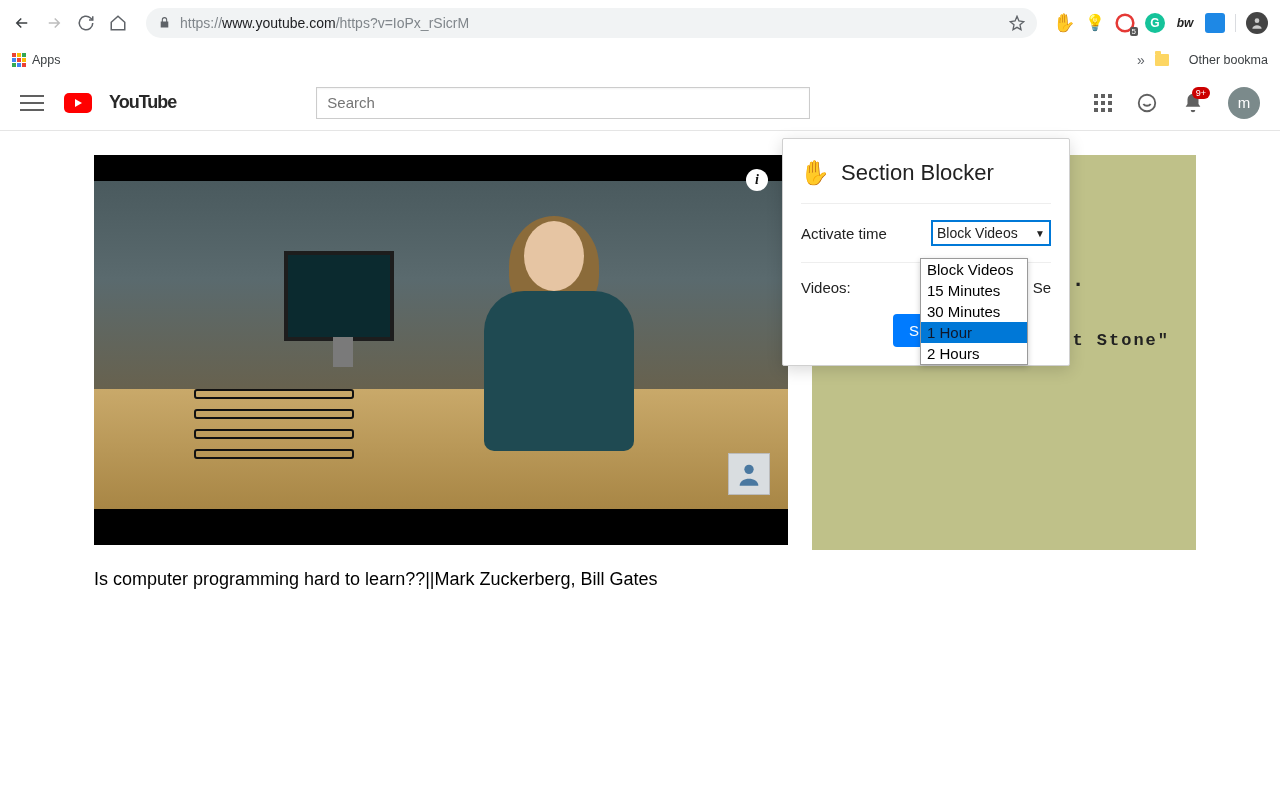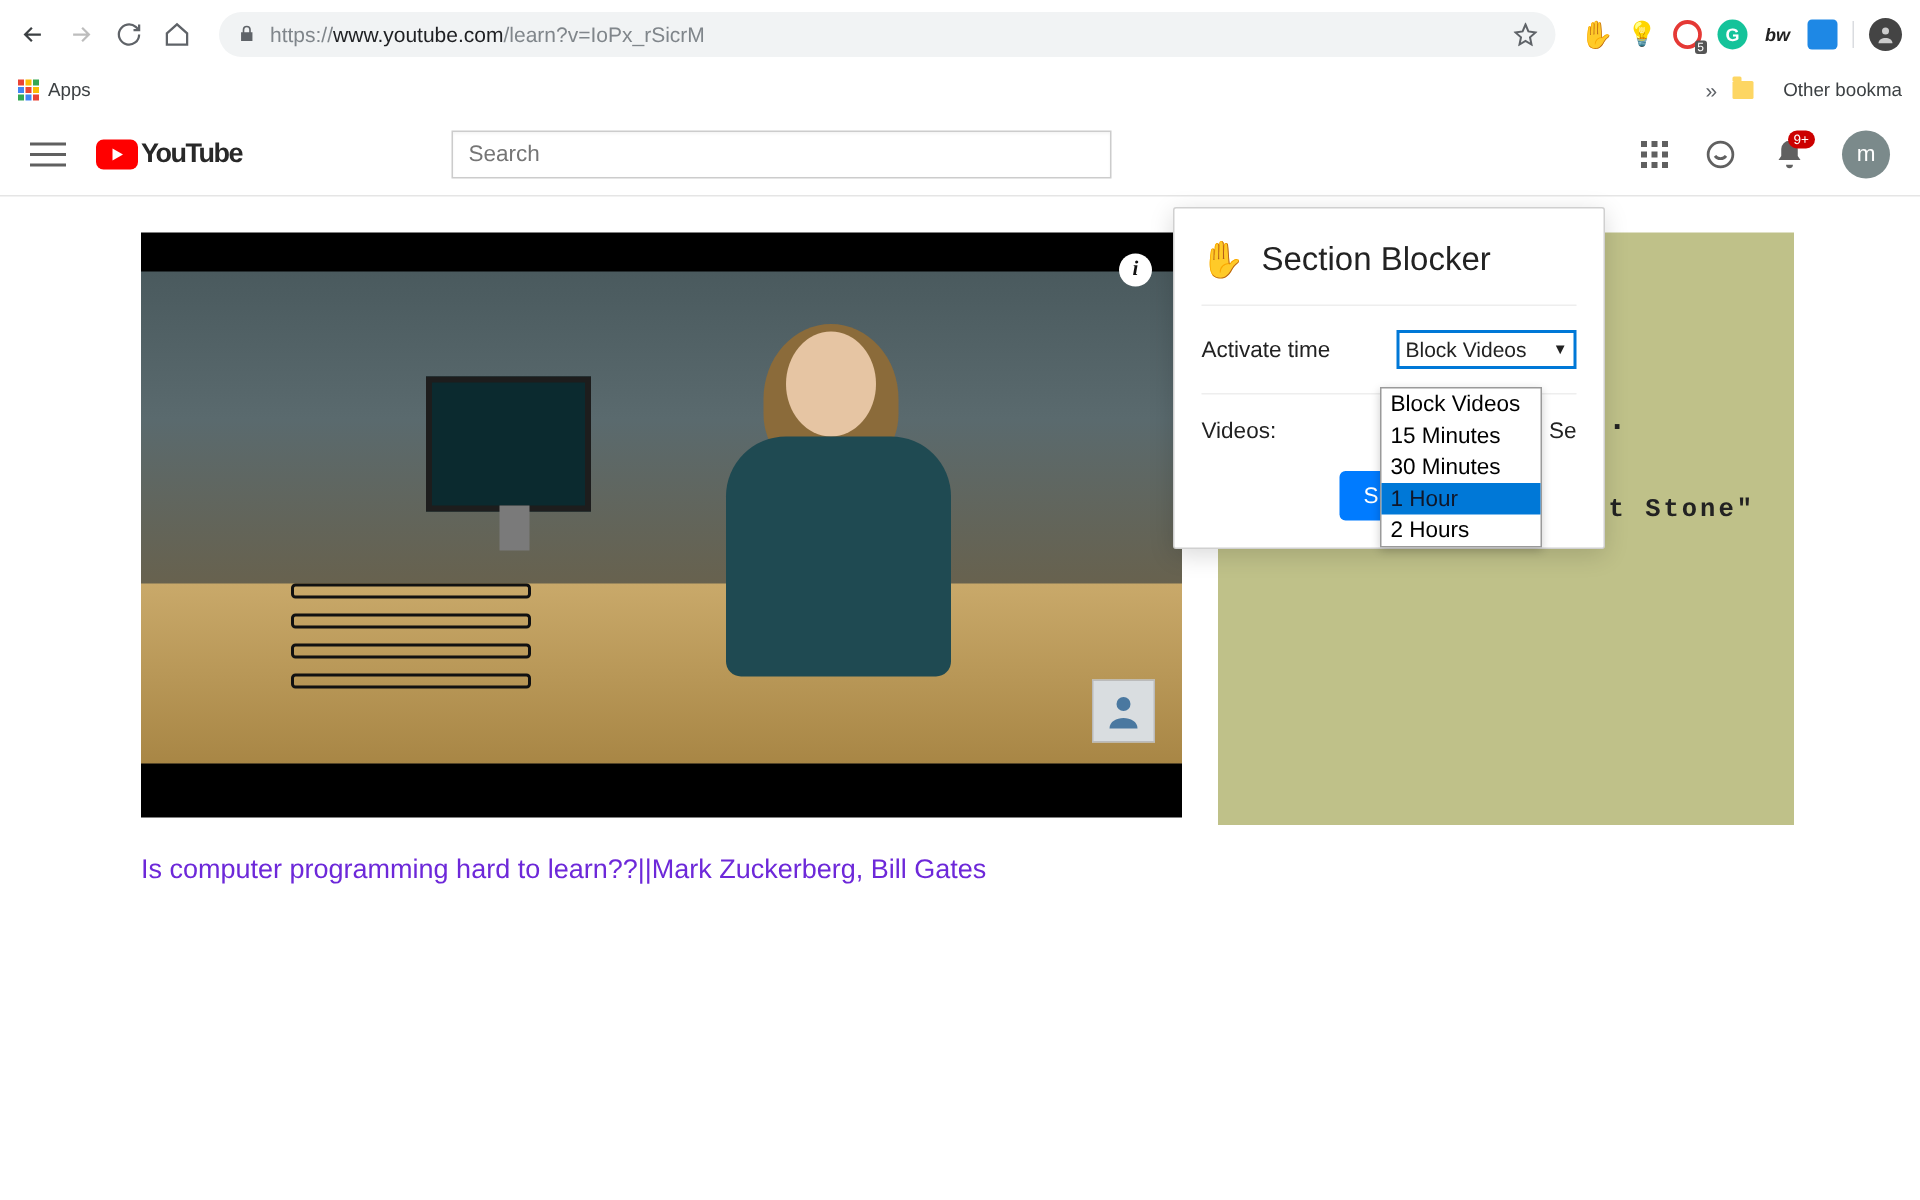--- a/index.html
+++ b/index.html
@@ -34,26 +34,26 @@
   .apps-icon span:nth-child(9){background:#ea4335}
   .bm-right { display: flex; align-items: center; gap: 10px; }
   .folder-icon { width: 14px; height: 12px; background: #fdd663; border-radius: 1px; position:relative; }
   .folder-icon::before{content:"";position:absolute;top:-3px;left:0;width:6px;height:3px;background:#fdd663;border-radius:1px 1px 0 0;}
   .chevrons { color:#5f6368; font-size:14px; }
 
   
   .yt-header { height: 56px; border-bottom: 1px solid #e5e5e5; display: flex; align-items: center; padding: 0 20px; gap: 20px; }
   .hamburger { width: 24px; height: 24px; display: flex; flex-direction: column; justify-content: center; gap: 5px; }
   .hamburger span { height: 2px; background: #606060; }
-  .yt-logo { display: flex; align-items: center; gap: 2px; }
+  .yt-logo { display: flex; align-items: center; gap: 17px; }
   .yt-play { width: 28px; height: 20px; background: #ff0000; border-radius: 5px; display: flex; align-items: center; justify-content: center; }
   .yt-play::after { content: ""; border-left: 7px solid #fff; border-top: 4px solid transparent; border-bottom: 4px solid transparent; }
   .yt-word { font-weight: bold; font-size: 18px; letter-spacing: -1px; color: #282828; font-family: Arial;}
   .yt-search-wrap { flex: 0 0 620px; margin-left: 120px; }
-  .yt-search { width: 440px; height: 32px; border: 1px solid #ccc; padding: 0 10px; font-size: 15px; color: #888; background:#fff; box-shadow: inset 0 1px 2px rgba(0,0,0,0.05);}
+  .yt-search { width: 494px; height: 32px; border: 1px solid #ccc; padding: 0 10px; font-size: 15px; color: #888; background:#fff; box-shadow: inset 0 1px 2px rgba(0,0,0,0.05);}
   .yt-right { margin-left: auto; display: flex; align-items: center; gap: 24px; }
   .yt-grid-apps { width: 18px; height: 18px; display: grid; grid-template-columns: repeat(3,4px); grid-template-rows: repeat(3,4px); gap: 3px; }
   .yt-grid-apps span { background: #606060; }
   .yt-mic { width: 22px; height: 22px; color:#606060; display:flex;align-items:center;justify-content:center;}
   .yt-bell { width: 22px; height: 22px; position: relative; color:#606060;}
   .yt-bell .badge { position: absolute; top: -5px; right: -6px; background: #cc0000; color: #fff; font-size: 9px; border-radius: 8px; padding: 1px 4px; }
   .yt-avatar { width: 32px; height: 32px; border-radius: 50%; background: #7b8a8b; color: #fff; display:flex; align-items:center; justify-content:center; font-size:15px;}
 
   
   .content { display: flex; padding: 24px 0 0 94px; gap: 24px; }
@@ -66,21 +66,21 @@
   .monitor::after{content:"";position:absolute;bottom:-30px;left:45px;width:20px;height:30px;background:#7a7a7a;}
   .person { position:absolute; left:360px; top:40px; width:200px; height:260px; }
   .person .head{position:absolute;top:0;left:70px;width:60px;height:70px;border-radius:50%;background:#e6c5a3;}
   .person .hair{position:absolute;top:-5px;left:55px;width:90px;height:100px;border-radius:50% 50% 40% 40%;background:#8b6b3a;}
   .person .body{position:absolute;top:70px;left:30px;width:150px;height:160px;border-radius:40px 40px 10px 10px;background:#1f4a52;}
   .basket { position:absolute; left:100px; bottom:10px; width:160px; height:110px; }
   .basket .tray{height:10px;margin-bottom:10px;border:2px solid #111;border-radius:3px;}
   .info-dot { position:absolute; top:14px; right:20px; width:22px; height:22px; border-radius:50%; background:#fff; color:#111;display:flex;align-items:center;justify-content:center;font-weight:bold;font-style:italic;font-size:14px;font-family:Georgia,serif;}
   .channel-ico { position:absolute; right:18px; bottom:50px; width:42px; height:42px; background:#d9dde0; border:1px solid #bbb; display:flex;align-items:center;justify-content:center;}
   .channel-ico svg{width:28px;height:28px;}
-  .video-title { font-size: 18px; color: #6d28d9; margin-top: 24px; font-weight: 400; }
+  .video-title { font-size: 18px; color: #000000; margin-top: 24px; font-weight: 400; }
 
   
   .sidebar-card { width: 384px; height: 395px; background: #bfc189; margin-top: 0; padding: 110px 26px 0 18px; position: relative; color:#222;}
   .quote-text { font-family: "Courier New", monospace; font-weight: bold; font-size: 22px; line-height: 1.45; letter-spacing: 1px; }
   .quote-author { font-family: "Courier New", monospace; font-weight: bold; font-size: 17px; text-align: right; margin-top: 34px; letter-spacing: 2px;}
 
   
   .ext-popup { position: absolute; top: 138px; left: 782px; width: 288px; background: #fff; border: 1px solid #d0d0d0; box-shadow: 0 4px 16px rgba(0,0,0,0.15); border-radius: 2px; z-index: 50; }
   .ext-header { display: flex; align-items: center; gap: 12px; padding: 20px 18px 10px; }
   .ext-logo { width: 28px; height: 28px; display:flex;align-items:center;justify-content:center; color:#d83a2a; font-size:24px;}
@@ -126,21 +126,21 @@
         <path d="M3 11l9-8 9 8v10H3z"></path>
       </svg>
   </div>
   <div class="url-bar">
     <span class="lock-icon">
       <svg width="13" height="13" viewBox="0 0 24 24" fill="#5f6368">
           <path d="M17 10V7a5 5 0 0 0-10 0v3H5v11h14V10h-2zm-8-3a3 3 0 1 1 6 0v3H9V7z"></path>
         </svg>
     </span>
     <span class="url-text">
-      <span class="gray">https://</span><span>www.youtube.com</span><span class="gray">/learn?v=IoPx_rSicrM</span>
+      <span class="gray">https://</span><span>www.youtube.com</span><span class="gray">/https?v=IoPx_rSicrM</span>
     </span>
     <span class="star-icon">
       <svg width="16" height="16" viewBox="0 0 24 24" fill="none" stroke="#5f6368" stroke-width="2">
           <path d="M12 2l2.9 6.9L22 10l-5.5 4.8L18 22l-6-3.5L6 22l1.5-7.2L2 10l7.1-1.1z"></path>
         </svg>
     </span>
   </div>
   <div class="ext-icons">
     <div class="ext-icon" style="color:#d83a2a;font-size:18px;display:flex;align-items:center;justify-content:center;">✋</div>
     <div class="ext-icon" style="display:flex;align-items:center;justify-content:center;">💡</div>

